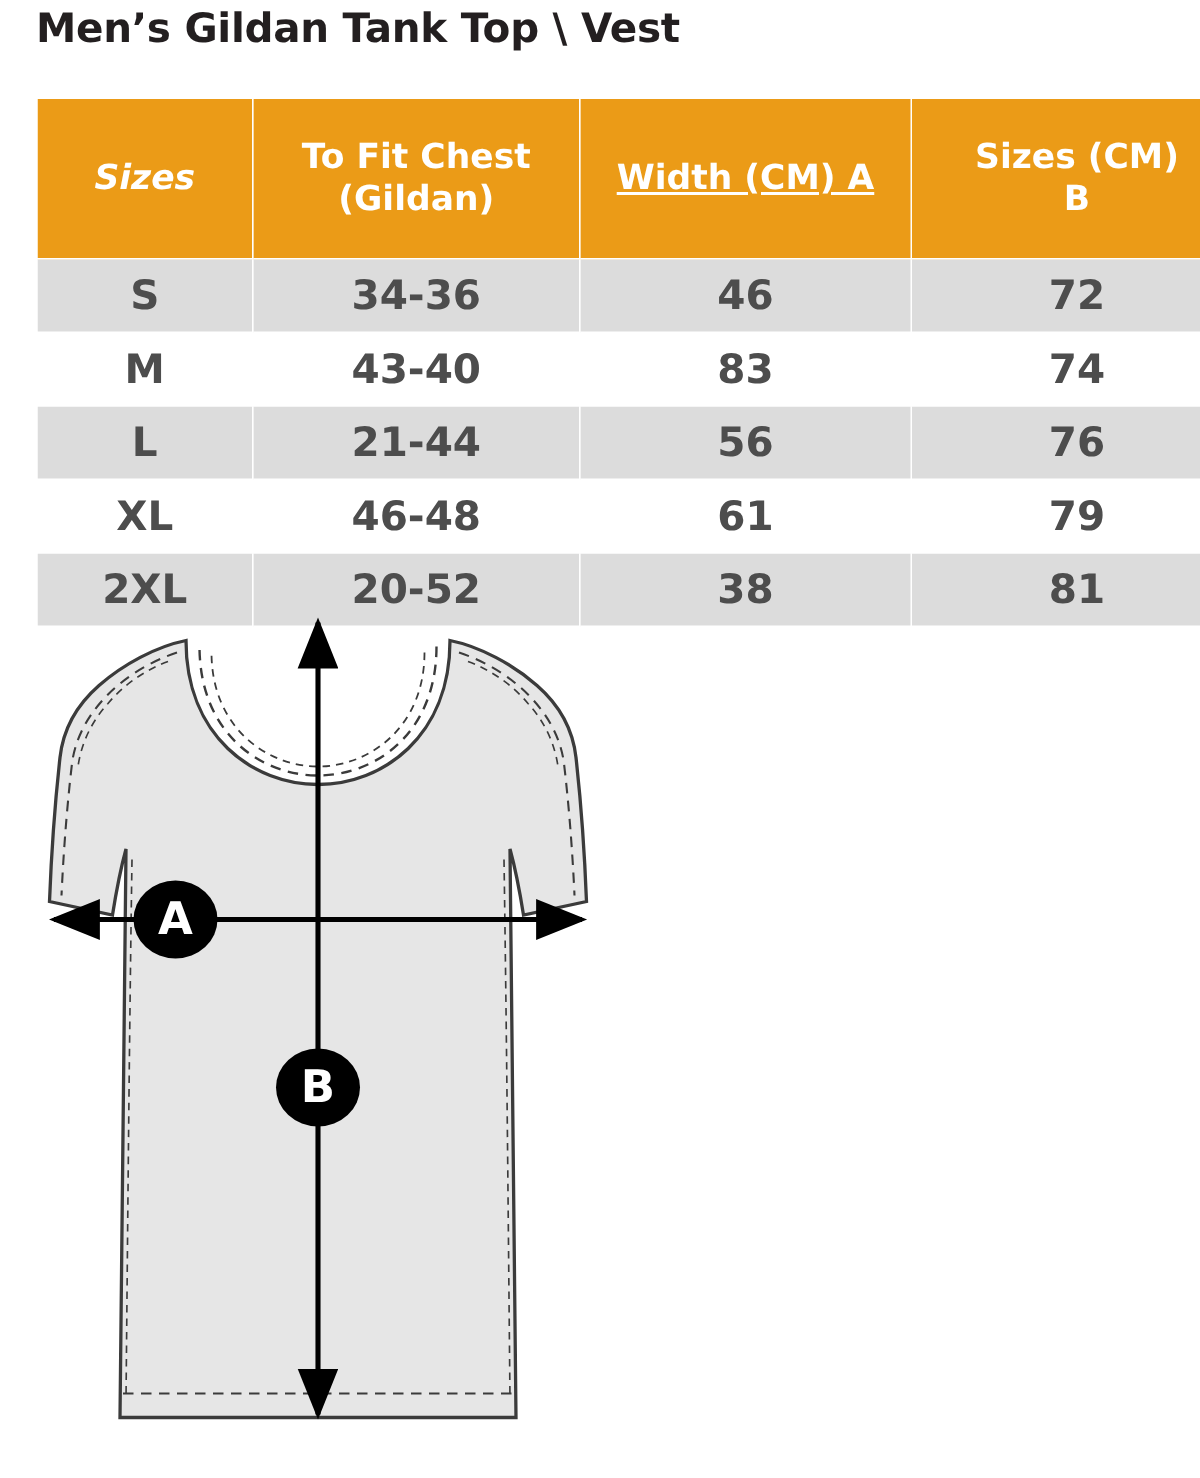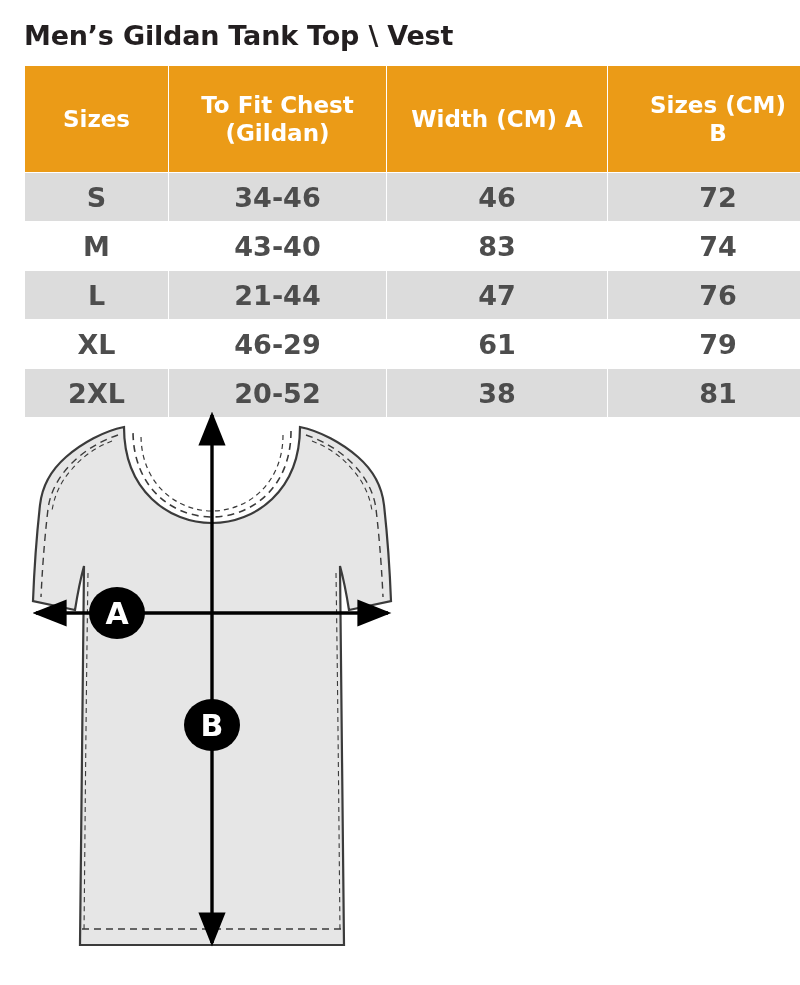--- a/index.html
+++ b/index.html
@@ -16,21 +16,21 @@
     overflow: hidden;
   }
   .page {
     width: 800px;
     height: 985px;
     position: relative;
   }
   .title {
     position: absolute;
     left: 24px;
-    top: 20px;
+    top: 4px;
     font-size: 27px;
     font-weight: 700;
     letter-spacing: -0.2px;
     color: #231f20;
     white-space: nowrap;
   }
   table.size-table {
     position: absolute;
     left: 24px;
     top: 65px;
@@ -59,23 +59,23 @@
     color: #4d4d4d;
     height: 48px;
     padding: 0;
   }
   table.size-table tbody tr.odd td {
     background: #dcdcdc;
   }
   table.size-table tbody tr.even td {
     background: #ffffff;
   }
-  .col-0 { width: 131px; }
+  .col-0 { width: 131px; font-style: italic; }
   .col-1 { width: 205px; margin-top: 21px; }
-  .col-2 { width: 208px; }
+  .col-2 { width: 208px; text-decoration: underline; }
   .col-3 { width: 208px; }
 
   .diagram {
     position: absolute;
     left: 0;
     top: 405px;
     width: 800px;
     height: 580px;
   }
   .diagram svg {
@@ -104,39 +104,39 @@
         </th>
         <th class="col-3">
           <span>Sizes  (CM)</span><br>
           <span>B</span>
         </th>
       </tr>
     </thead>
     <tbody>
       <tr class="odd">
         <td>S</td>
-        <td>34-46</td>
+        <td>34-36</td>
         <td>46</td>
         <td>72</td>
       </tr>
       <tr class="even">
         <td>M</td>
         <td>43-40</td>
         <td>83</td>
         <td>74</td>
       </tr>
       <tr class="odd">
         <td>L</td>
         <td>21-44</td>
-        <td>47</td>
+        <td>56</td>
         <td>76</td>
       </tr>
       <tr class="even">
         <td>XL</td>
-        <td>46-29</td>
+        <td>46-48</td>
         <td>61</td>
         <td>79</td>
       </tr>
       <tr class="odd">
         <td>2XL</td>
         <td>20-52</td>
         <td>38</td>
         <td>81</td>
       </tr>
     </tbody>

